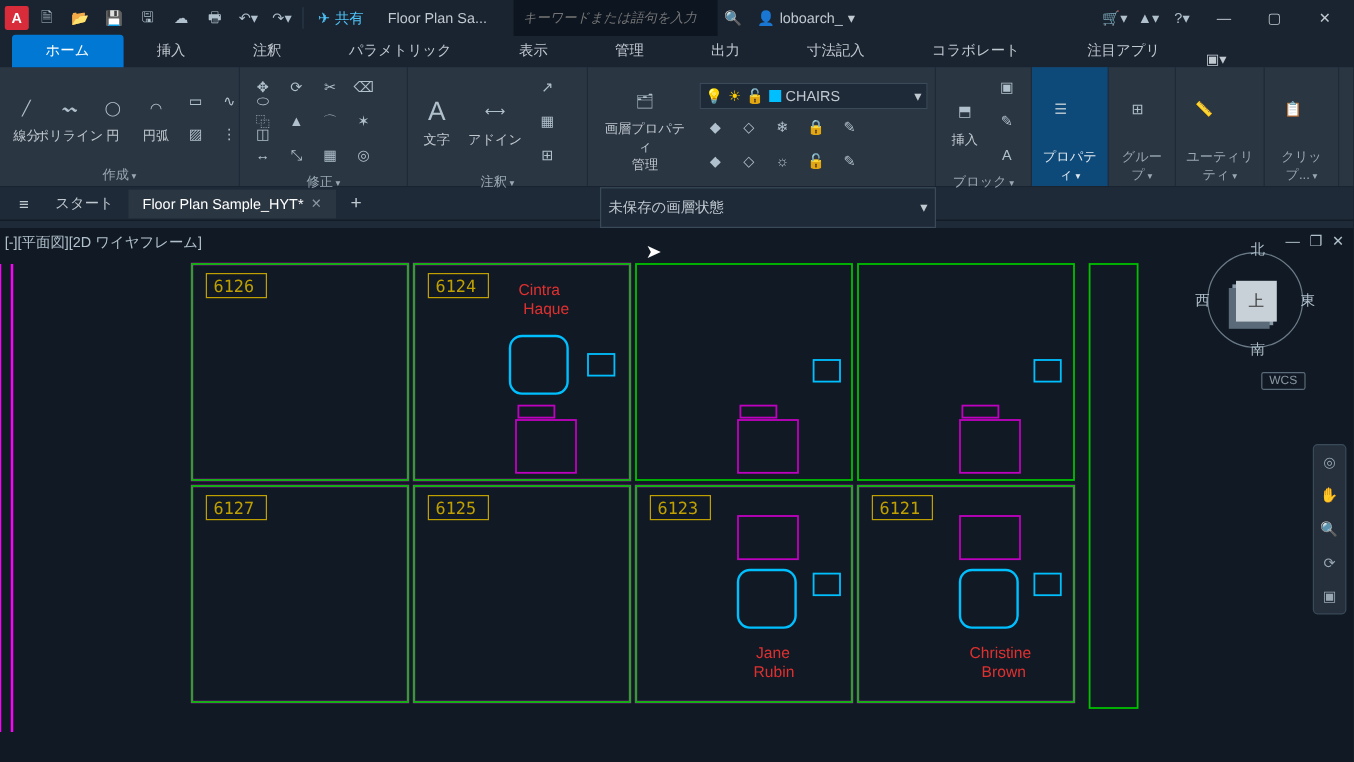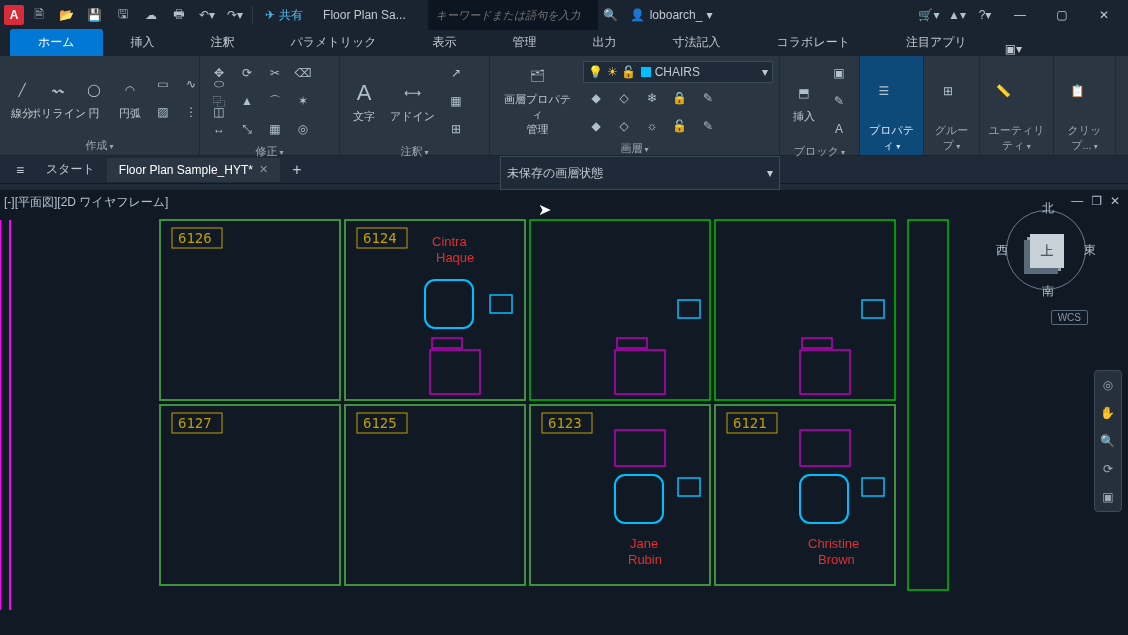--- a/index.html
+++ b/index.html
@@ -230,21 +230,20 @@
           <div class="small-btn">🔒</div>
           <div class="small-btn">✎</div>
           <div class="small-btn">◆</div>
           <div class="small-btn">◇</div>
           <div class="small-btn">☼</div>
           <div class="small-btn">🔓</div>
           <div class="small-btn">✎</div>
         </div>
       </div>
     </div>
-    <div class="panel-title">画層</div>
   </div>
 
   <div class="panel" style="width:80px;">
     <div class="panel-content">
       <div class="big-btn">
           <div class="big-icon">⬒</div>
           <div class="big-label">挿入</div>
         </div>
       <div class="small-grid" style="grid-template-columns:26px;">
         <div class="small-btn">▣</div>

